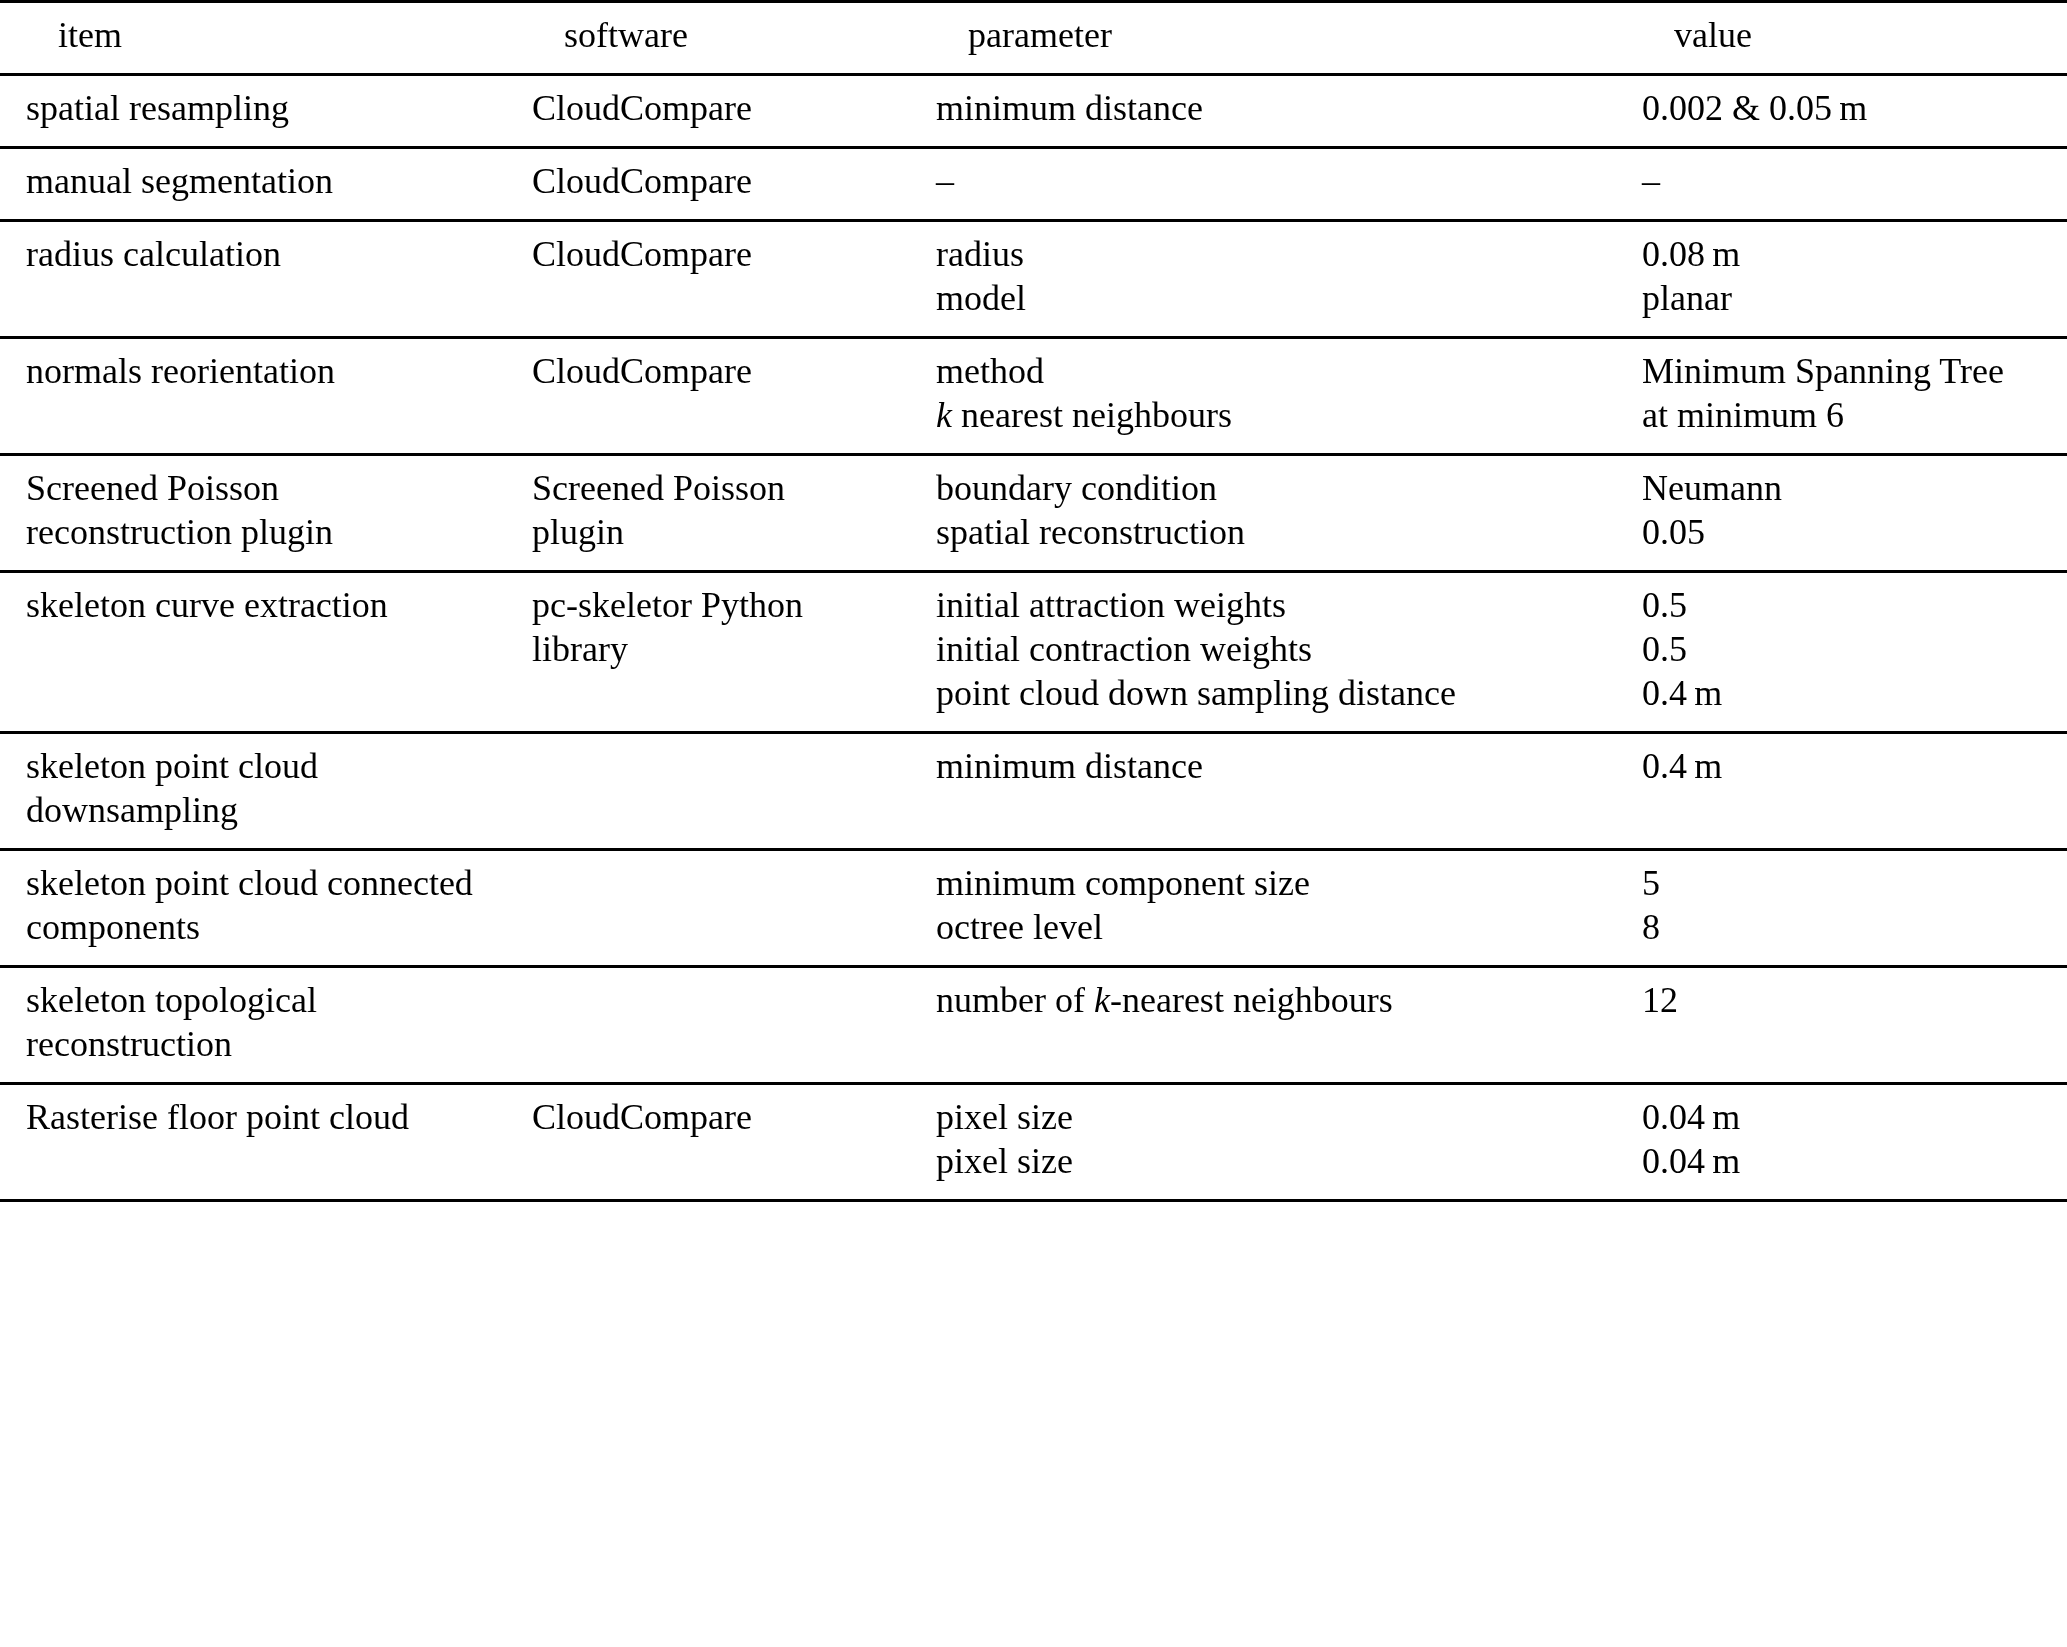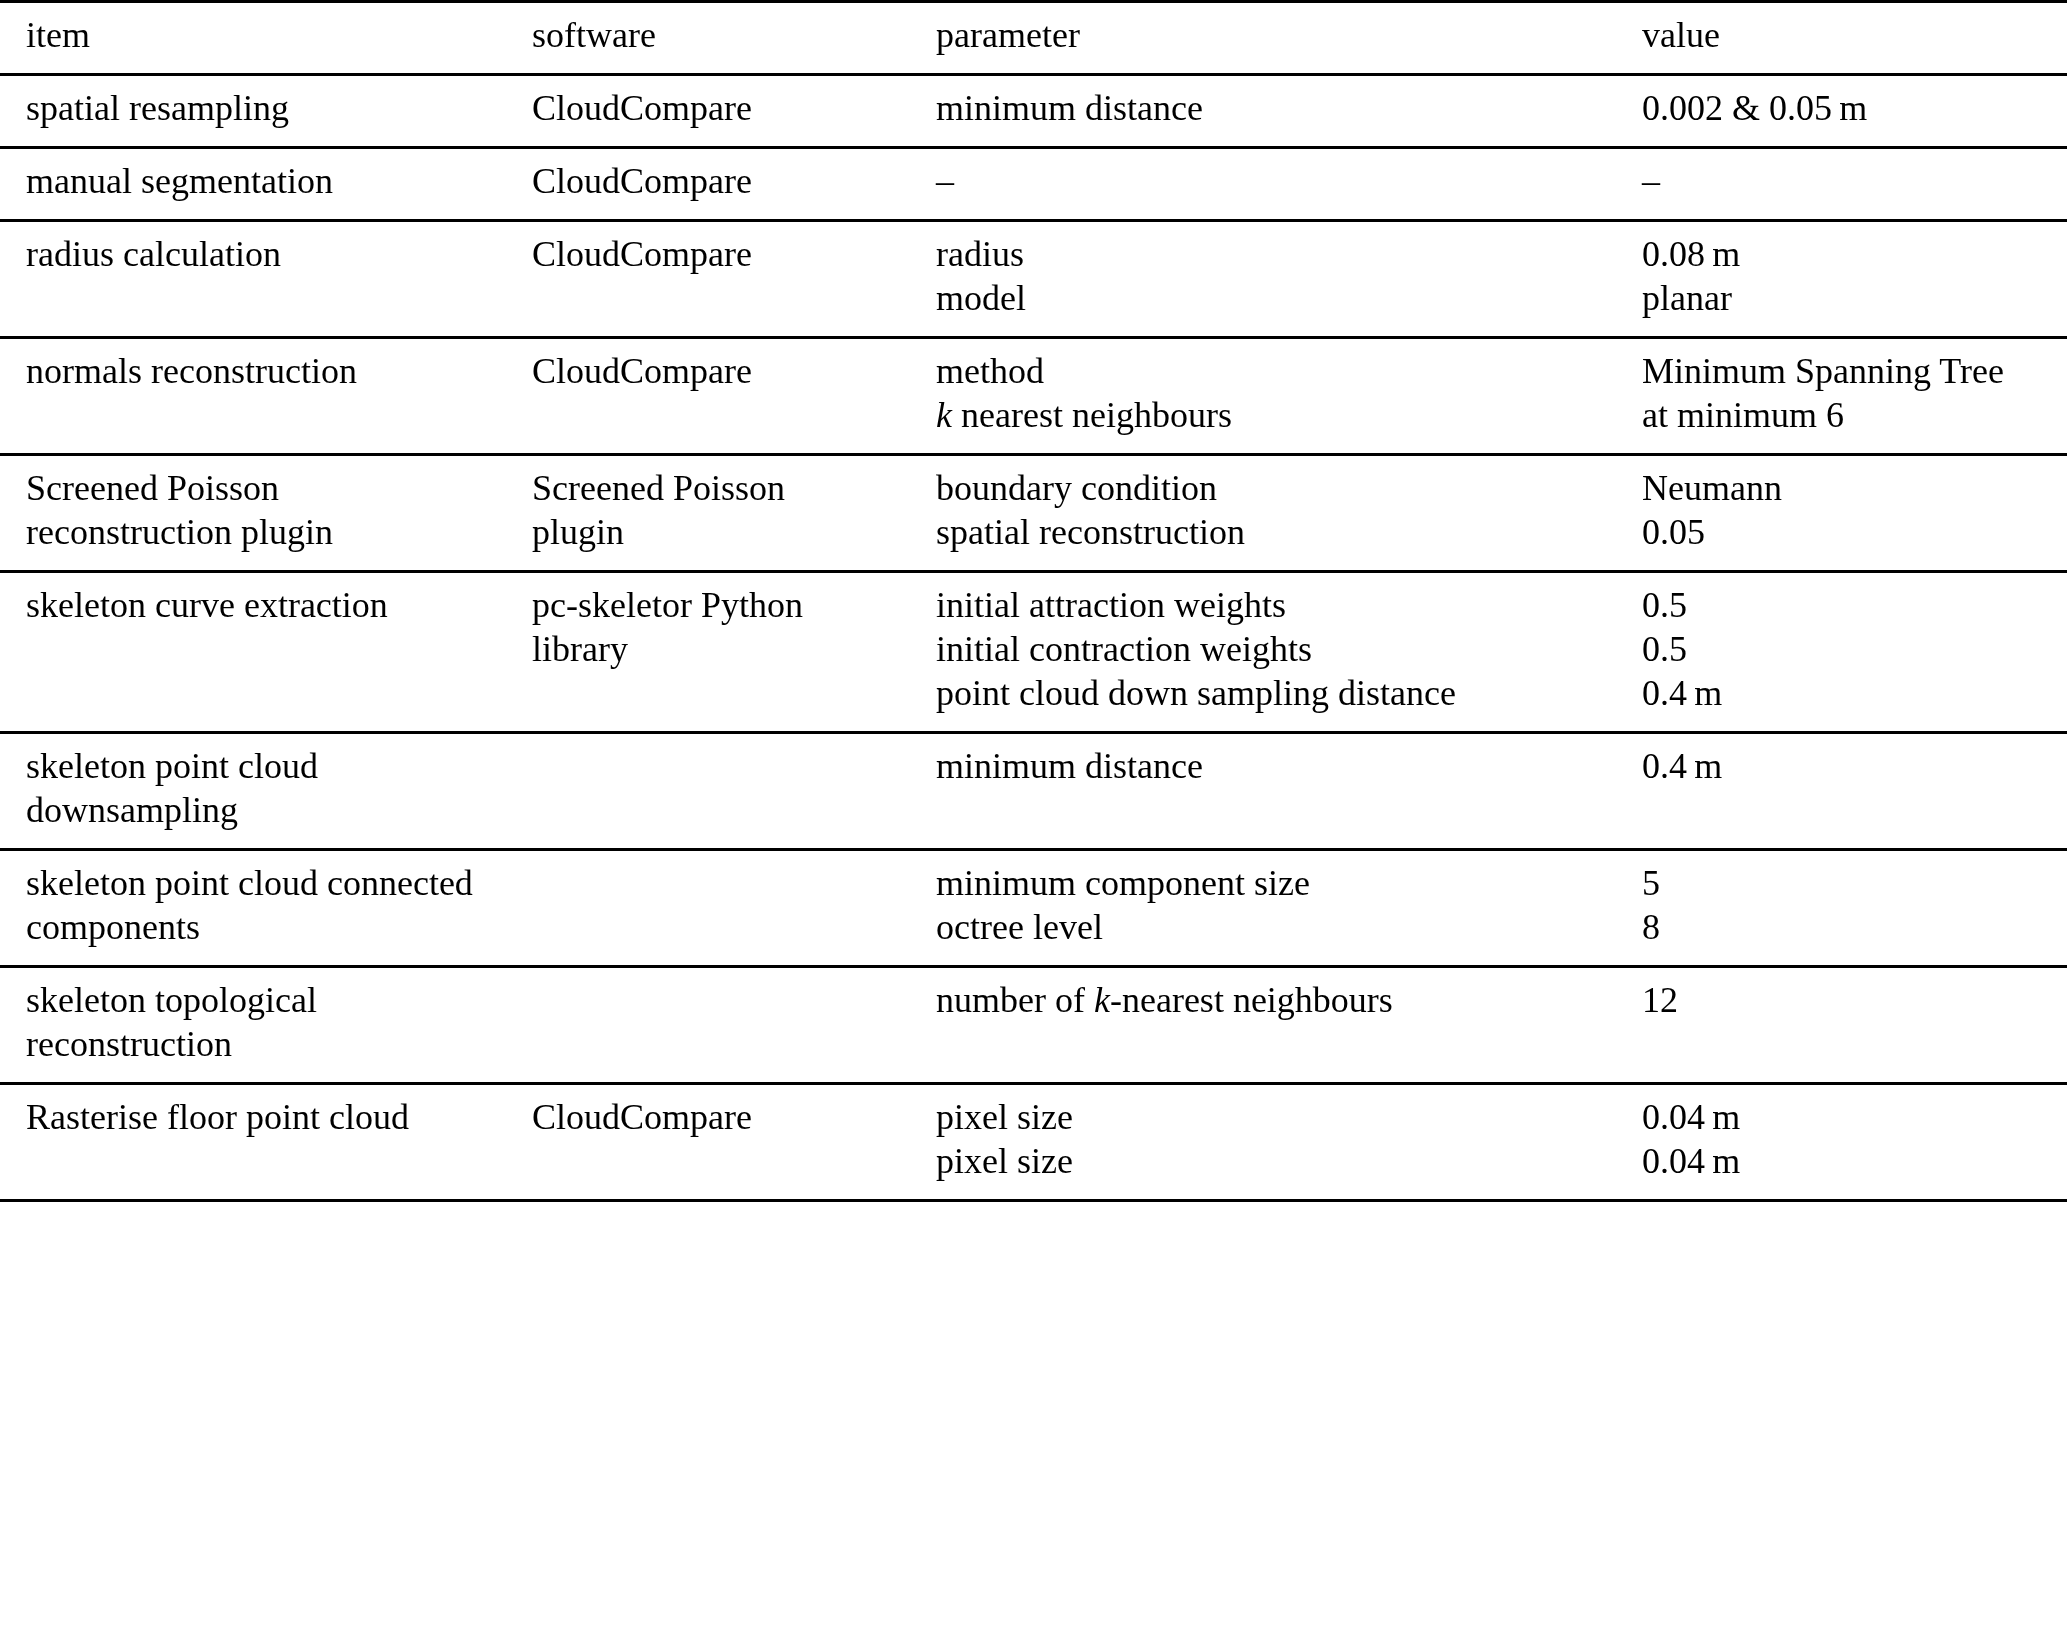--- a/index.html
+++ b/index.html
@@ -32,21 +32,21 @@
     vertical-align: top;
     font-weight: normal;
     padding: 10px 8px 16px 0;
   }
   th:first-child, td:first-child { padding-left: 26px; }
 
   .line {
     line-height: 44px;
     white-space: nowrap;
   }
-  th .line { line-height: 44px; }
+  th .line { line-height: 44px; margin-left: 32px; }
   .it { font-style: italic; }
 </style>
 </head>
 <body>
 
 <table class="params">
   <colgroup>
     <col class="c-item">
     <col class="c-software">
     <col class="c-param">
@@ -108,21 +108,21 @@
           <div class="line">radius</div>
           <div class="line">model</div>
         </td>
         <td>
           <div class="line">0.08 m</div>
           <div class="line">planar</div>
         </td>
       </tr>
       <tr>
         <td>
-          <div class="line">normals reconstruction</div>
+          <div class="line">normals reorientation</div>
         </td>
         <td>
           <div class="line">CloudCompare</div>
         </td>
         <td>
           <div class="line">method</div>
           <div class="line"><span class="it">k</span><span> nearest neighbours</span></div>
         </td>
         <td>
           <div class="line">Minimum Spanning Tree</div>

